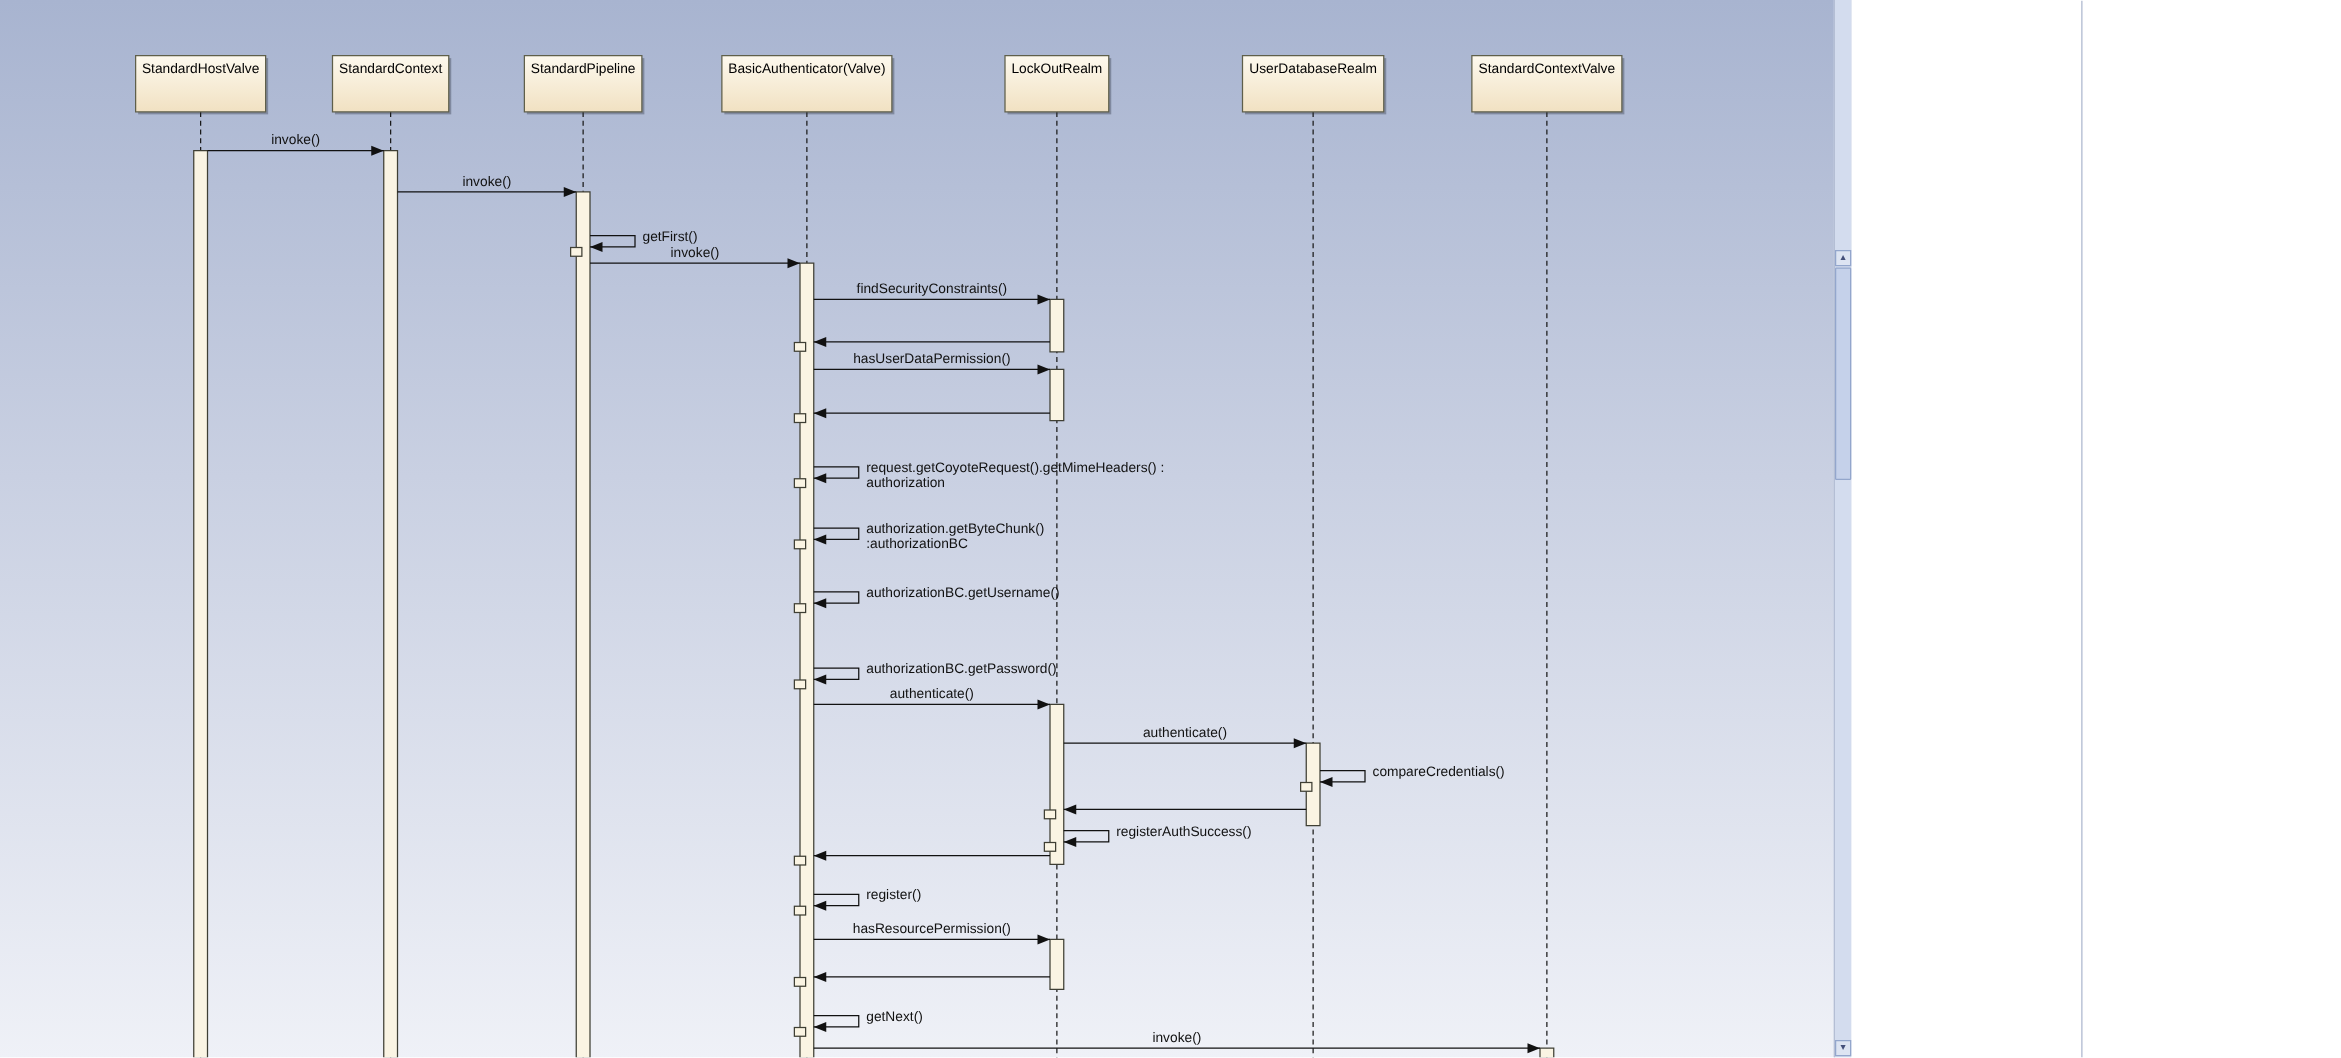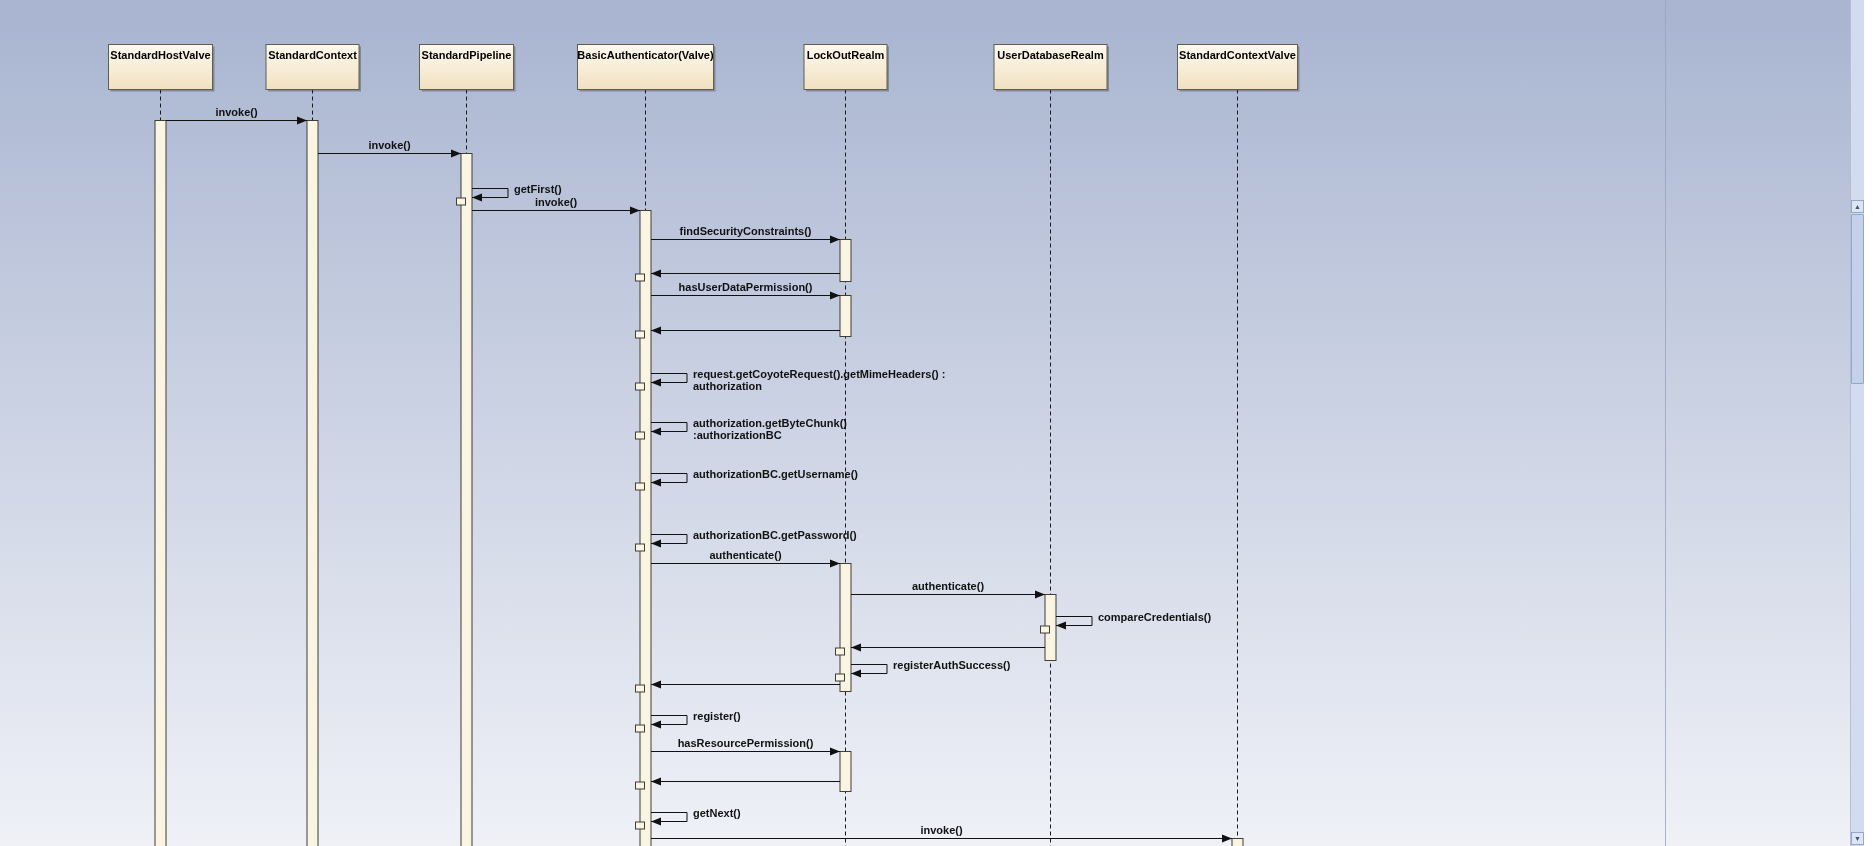--- a/index.html
+++ b/index.html
@@ -1,17 +1,17 @@
 <!DOCTYPE html>
 <html><head>
 <meta charset="utf-8">
 <style>
   html,body{margin:0;padding:0;width:1873px;height:846px;overflow:hidden;
             font-family:"Liberation Sans",sans-serif;}
-  .canvas{position:relative;width:1864px;height:846px;font-weight:bold;}
+  .canvas{position:relative;width:1481px;height:846px;}
   svg{position:absolute;left:0;top:0;display:block;}
   svg text{font-family:"Liberation Sans",sans-serif;}
   .scrollbar{position:absolute;right:0;top:0;width:14px;height:846px;
              border-left:1px solid #b4bed4;box-sizing:border-box;}
   .sb-btn{position:absolute;left:0;width:13px;height:13px;box-sizing:border-box;
           border:1px solid #93a6cc;background:#dde4f2;color:#44507a;
           font-size:7px;line-height:11px;text-align:center;cursor:pointer;}
   .sb-thumb{position:absolute;left:0;width:13px;box-sizing:border-box;
             border:1px solid #93a6cc;border-radius:1px;}
 </style>

